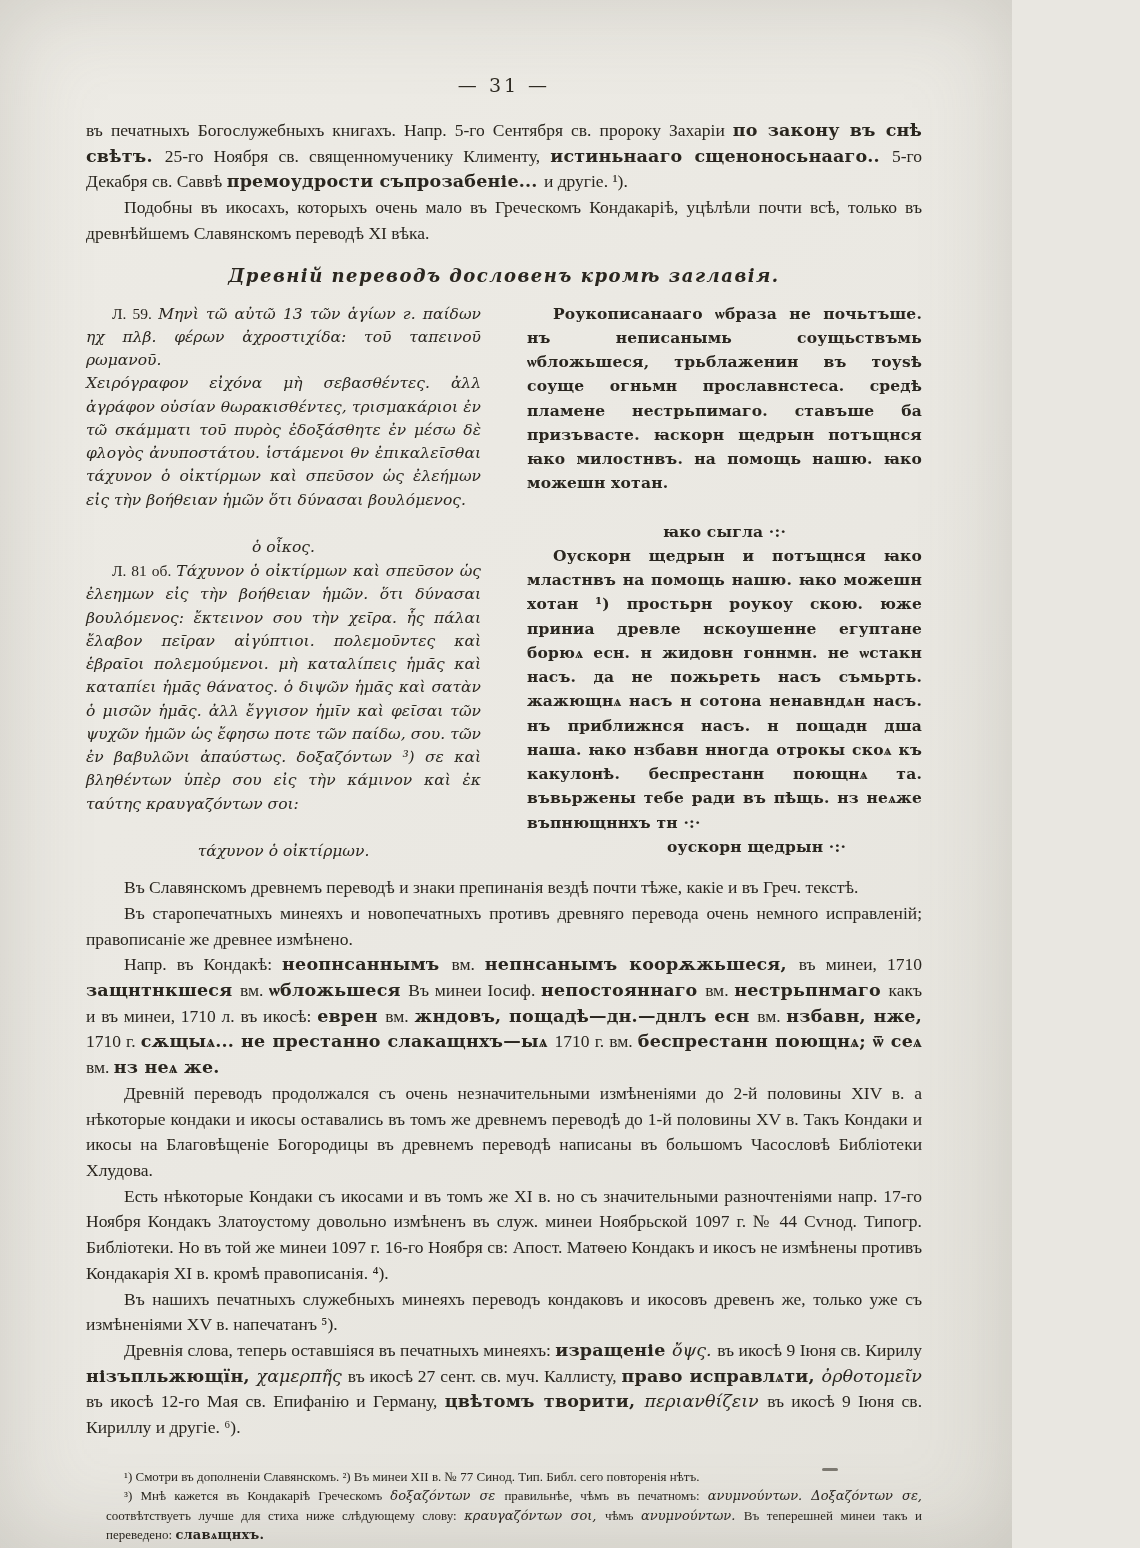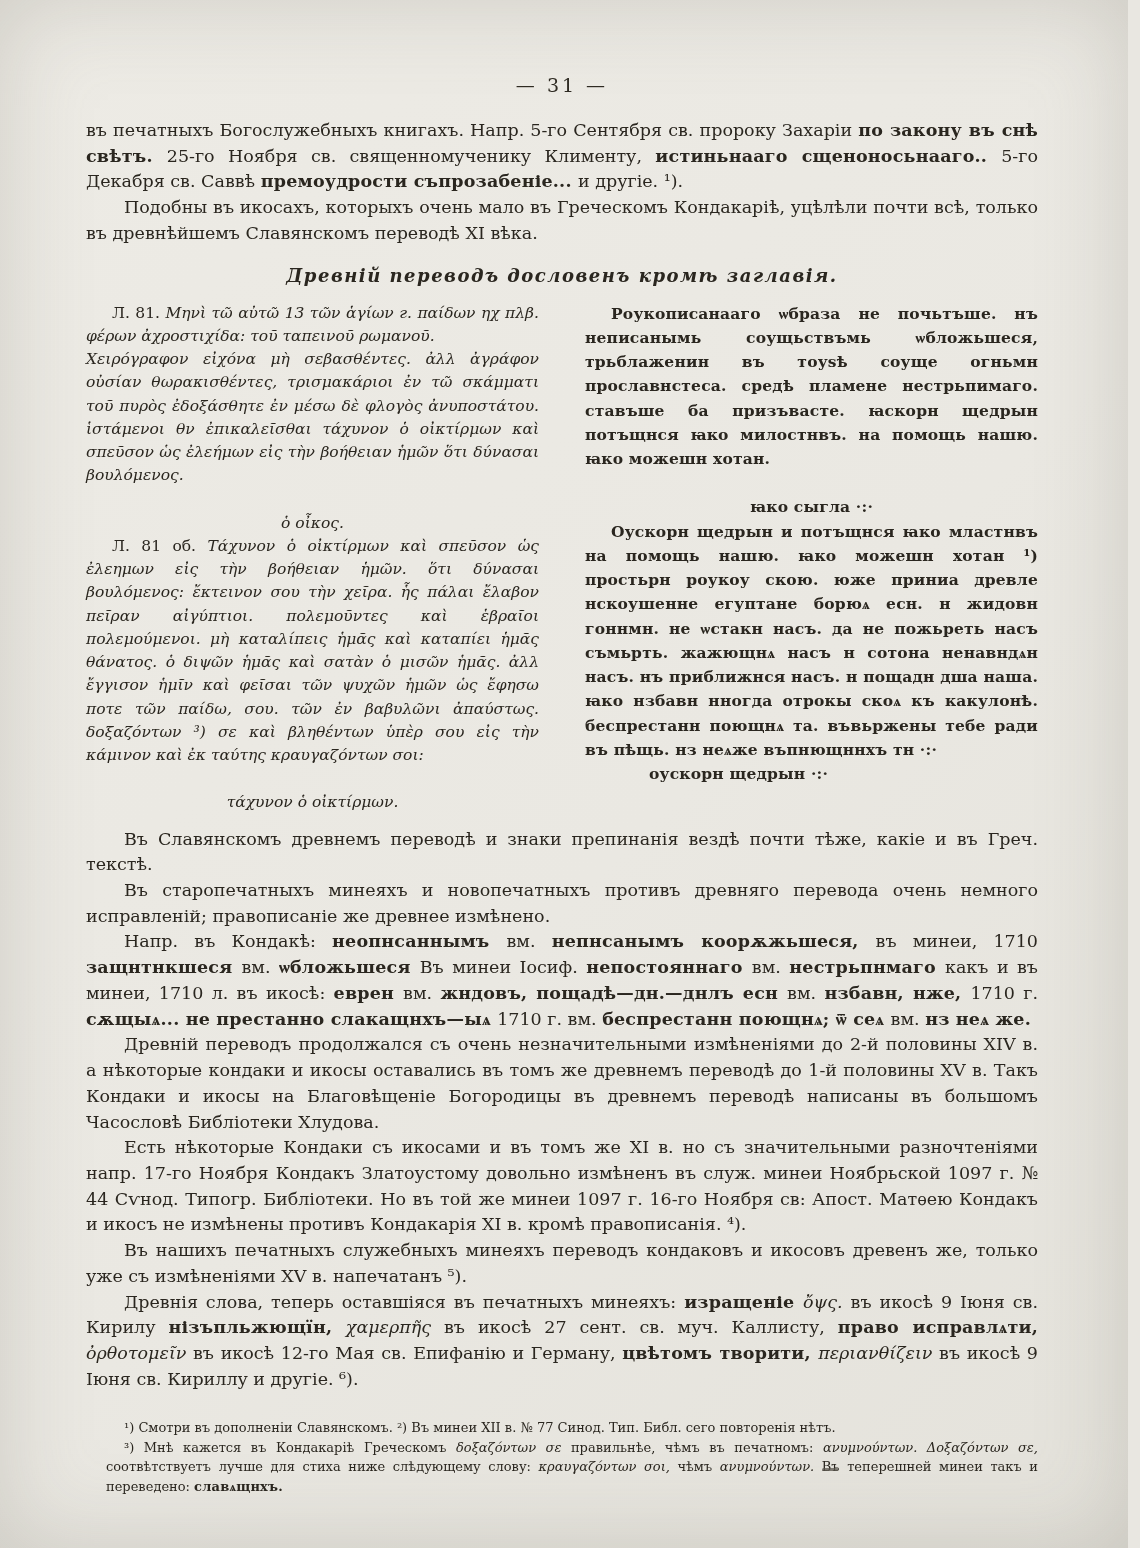--- a/index.html
+++ b/index.html
@@ -5,58 +5,58 @@
   html, body { margin: 0; padding: 0; }
   body {
     width: 1140px; height: 1548px;
     background: #e9e7e1;
     font-family: "DejaVu Serif", "Liberation Serif", serif;
     color: #2a261f;
     overflow: hidden;
   }
   .scan-page {
     position: relative;
-    width: 1128px; height: 1548px;
+    width: 1012px; height: 1548px;
     box-sizing: border-box;
     padding: 74px 90px 0 86px;
     background: linear-gradient(135deg, #edebe5 0%, #eae8e2 55%, #e4e2db 100%);
     box-shadow: inset 0 0 90px rgba(120,115,105,0.25);
   }
   .page-number {
     text-align: center;
     font-size: 19px;
     letter-spacing: 3px;
     margin-bottom: 22px;
     color: #2e2a22;
   }
   p { margin: 0; text-align: justify; }
   .body-size { font-size: 17.5px; line-height: 1.47; }
   .indent { text-indent: 38px; }
   .noindent { text-indent: 0; }
-  .seg-r { font-weight: 400; }
+  .seg-r { font-weight: 400; font-family: Liberation Serif, serif; }
   .seg-cs { font-weight: 700; letter-spacing: 0.2px; }
   .seg-gk { font-weight: 400; font-style: italic; }
   .section-heading {
     margin: 18px 0 16px 0;
     text-align: center;
     font-style: italic;
     font-weight: 700;
     font-size: 18px;
     letter-spacing: 1.5px;
   }
   .columns {
     display: flex;
     gap: 46px;
     margin: 4px 0 12px 0;
   }
   .col { flex: 1 1 0; font-size: 15.5px; line-height: 1.5; }
   .col p.c-indent { text-indent: 26px; }
   .col p.c-flush { text-indent: 0; }
   .col p.c-center { text-align: center; text-indent: 0; margin-top: 24px; }
-  .col p.c-offset { text-align: left; text-indent: 64px; }
+  .col p.c-offset { text-align: center; text-indent: 64px; }
   .body-text { margin-top: 2px; }
   .footnotes {
     margin-top: 26px;
     margin-left: 20px;
     font-size: 13px;
     line-height: 1.5;
   }
   .footnotes p { text-indent: 18px; }
   .scan-artifact {
     position: absolute;
@@ -76,21 +76,21 @@
 
   <div class="body-text body-size">
     <p class="noindent"><span class="seg-r">въ печатныхъ Богослужебныхъ книгахъ. Напр. 5-го Сентября св. пророку Захаріи </span><span class="seg-cs">по закону въ снѣ свѣтъ. </span><span class="seg-r">25-го Ноября св. священномученику Клименту, </span><span class="seg-cs">истиньнааго сщеноносьнааго.. </span><span class="seg-r">5-го Декабря св. Саввѣ </span><span class="seg-cs">премоудрости съпрозабеніе... </span><span class="seg-r">и другіе. ¹).</span></p>
     <p class="indent"><span class="seg-r">Подобны въ икосахъ, которыхъ очень мало въ Греческомъ Кондакаріѣ, уцѣлѣли почти всѣ, только въ древнѣйшемъ Славянскомъ переводѣ XI вѣка.</span></p>
   </div>
 
   <div class="section-heading">Древній переводъ дословенъ кромѣ заглавія.</div>
 
   <div class="columns">
     <div class="col">
-      <p class="c-indent"><span class="seg-r">Л. 81. </span><span class="seg-gk">Μηνὶ τῶ αὐτῶ 13 τῶν ἁγίων г. παίδων ηχ πλβ. φέρων ἀχροστιχίδα: τοῦ ταπεινοῦ ρωμανοῦ.</span></p>
+      <p class="c-indent"><span class="seg-r">Л. 59. </span><span class="seg-gk">Μηνὶ τῶ αὐτῶ 13 τῶν ἁγίων г. παίδων ηχ πλβ. φέρων ἀχροστιχίδα: τοῦ ταπεινοῦ ρωμανοῦ.</span></p>
       <p class="c-flush"><span class="seg-gk">Χειρόγραφον εἰχόνα μὴ σεβασθέντες. ἀλλ ἀγράφον οὐσίαν θωρακισθέντες, τρισμακάριοι ἐν τῶ σκάμματι τοῦ πυρὸς ἐδοξάσθητε ἐν μέσω δὲ φλογὸς ἀνυποστάτου. ἱστάμενοι θν ἐπικαλεῖσθαι τάχυνον ὁ οἰκτίρμων καὶ σπεῦσον ὡς ἐλεήμων εἰς τὴν βοήθειαν ἡμῶν ὅτι δύνασαι βουλόμενος.</span></p>
       <p class="c-center"><span class="seg-gk">ὁ οἶκος.</span></p>
       <p class="c-indent"><span class="seg-r">Л. 81 об. </span><span class="seg-gk">Τάχυνον ὁ οἰκτίρμων καὶ σπεῦσον ὡς ἐλεημων εἰς τὴν βοήθειαν ἡμῶν. ὅτι δύνασαι βουλόμενος: ἔκτεινον σου τὴν χεῖρα. ἧς πάλαι ἔλαβον πεῖραν αἰγύπτιοι. πολεμοῦντες καὶ ἑβραῖοι πολεμούμενοι. μὴ καταλίπεις ἡμᾶς καὶ καταπίει ἡμᾶς θάνατος. ὁ διψῶν ἡμᾶς καὶ σατὰν ὁ μισῶν ἡμᾶς. ἀλλ ἔγγισον ἡμῖν καὶ φεῖσαι τῶν ψυχῶν ἡμῶν ὡς ἔφησω ποτε τῶν παίδω, σου. τῶν ἐν βαβυλῶνι ἀπαύστως. δοξαζόντων ³) σε καὶ βληθέντων ὑπὲρ σου εἰς τὴν κάμινον καὶ ἐκ ταύτης κραυγαζόντων σοι:</span></p>
       <p class="c-center"><span class="seg-gk">τάχυνον ὁ οἰκτίρμων.</span></p>
     </div>
     <div class="col">
       <p class="c-indent"><span class="seg-cs">Роукописанааго ѡбраза не почьтъше. нъ неписанымь соущьствъмь ѡбложьшеся, трьблаженин въ тоуѕѣ соуще огньмн прославнстеса. средѣ пламене нестрьпимаго. ставъше ба призъвасте. ꙗскорн щедрын потъщнся ꙗко милостнвъ. на помощь нашю. ꙗко можешн хотан.</span></p>
       <p class="c-center"><span class="seg-cs">ꙗко сыгла ·:·</span></p>
       <p class="c-indent"><span class="seg-cs">Оускорн щедрын и потъщнся ꙗко мластнвъ на помощь нашю. ꙗко можешн хотан ¹) простьрн роукоу скою. юже приниа древле нскоушенне егуптане борюѧ есн. н жидовн гоннмн. не ѡстакн насъ. да не пожьреть насъ съмьрть. жажющнѧ насъ н сотона ненавндѧн насъ. нъ приближнся насъ. н пощадн дша наша. ꙗко нзбавн нногда отрокы скоѧ къ какулонѣ. беспрестанн поющнѧ та. въвьржены тебе ради въ пѣщь. нз неѧже въпнющннхъ тн ·:·</span></p>
       <p class="c-offset"><span class="seg-cs">оускорн щедрын ·:·</span></p>

